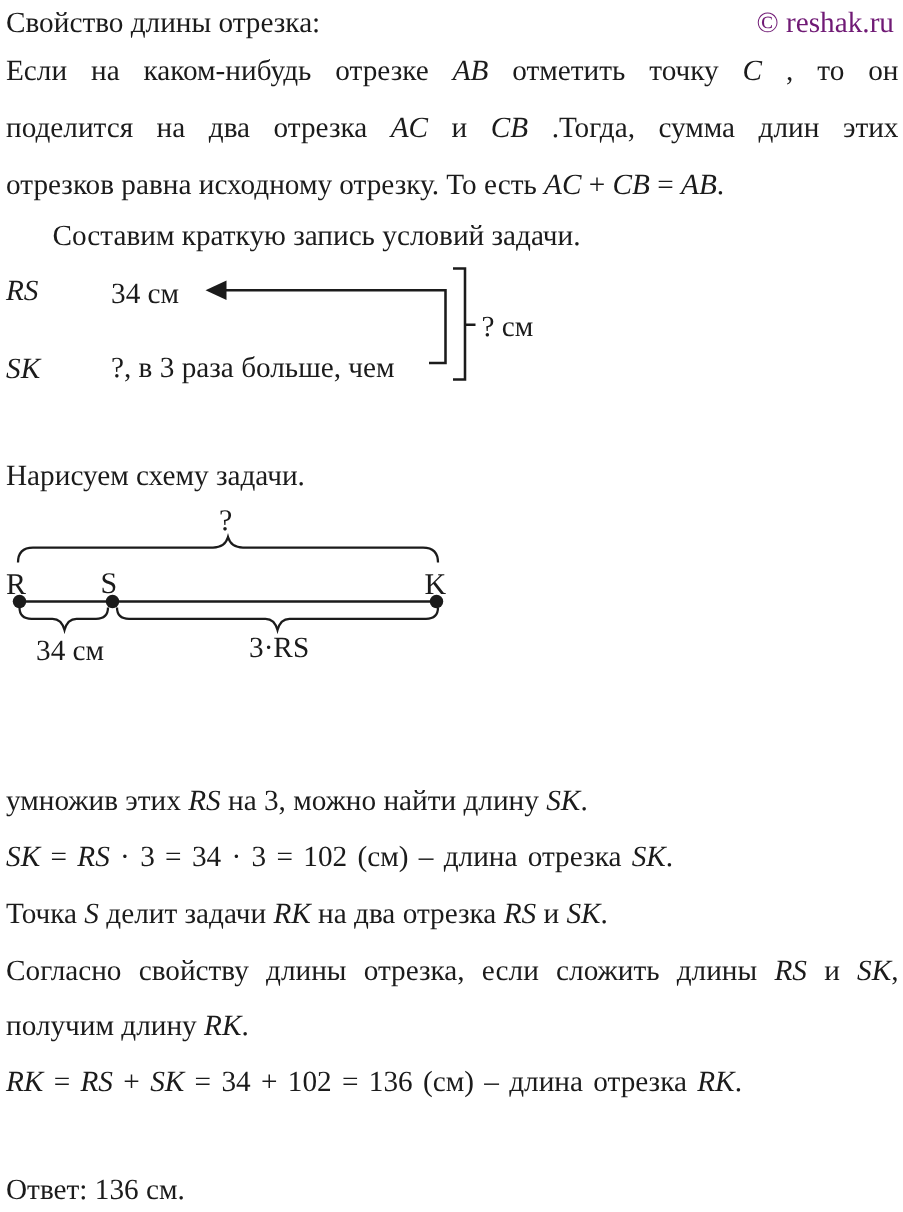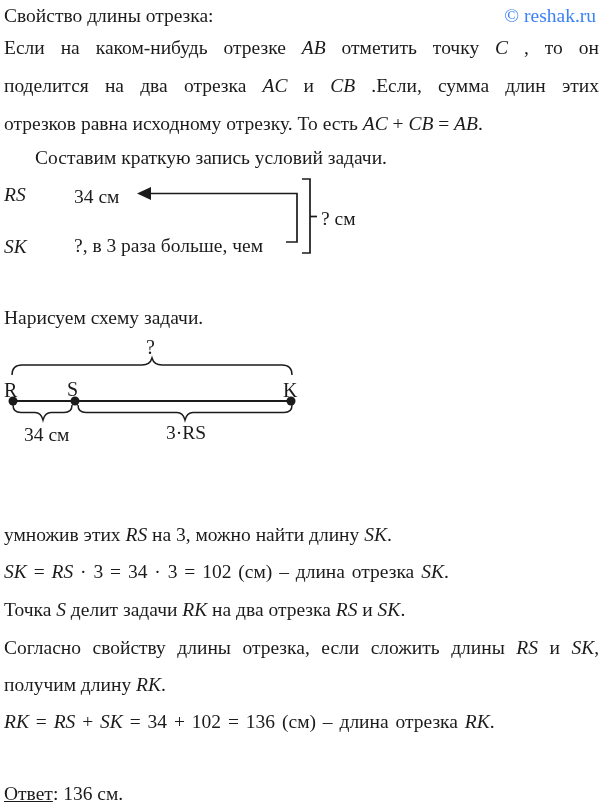--- a/index.html
+++ b/index.html
@@ -10,35 +10,35 @@
     font-family:"Liberation Serif", serif;
     font-size:19.5px;
     color:#1b1b1b;
     overflow:hidden;
   }
   .abs{position:absolute;white-space:nowrap;line-height:24px;}
   .wrapline{position:absolute;left:4px;width:595px;line-height:24px;white-space:normal;}
   .justify{text-align:justify;text-align-last:justify;}
   .it{font-style:italic;}
   .eq{word-spacing:2px;}
-  .watermark{color:#3b82f6;}
-  .underline{text-decoration:underline;}
+  .watermark{color:#701a75;}
+  .underline{}
   svg{position:absolute;left:0;top:0;}
   .diagram-label{font-size:20px;line-height:20px;}
 </style>
 </head>
 <body>
 
 <div class="page">
 
   <div class="abs" style="left:4px;top:4px;">Свойство длины отрезка:</div>
   <div class="abs watermark" style="right:6px;top:4px;">© reshak.ru</div>
 
   <div class="wrapline justify" style="top:36px;"><span>Если на каком-нибудь отрезке </span><span class="it">AB</span><span> отметить точку </span><span class="it">C</span><span> , то он</span></div>
-  <div class="wrapline justify" style="top:74px;"><span>поделится на два отрезка </span><span class="it">AC</span><span> и </span><span class="it">CB</span><span> .Если, сумма длин этих</span></div>
+  <div class="wrapline justify" style="top:74px;"><span>поделится на два отрезка </span><span class="it">AC</span><span> и </span><span class="it">CB</span><span> .Тогда, сумма длин этих</span></div>
   <div class="wrapline" style="top:112px;"><span>отрезков равна исходному отрезку. То есть </span><span class="it">AC</span><span> + </span><span class="it">CB</span><span> = </span><span class="it">AB</span><span>.</span></div>
 
   <div class="abs" style="left:4px;top:146px;margin-left:31px;">Составим краткую запись условий задачи.</div>
 
   <div style="position:absolute;left:0;top:175px;width:602px;height:95px;">
     <span class="abs it" style="left:4px;top:8px;">RS</span>
     <span class="abs" style="left:74px;top:10px;">34 см</span>
     <span class="abs it" style="left:4px;top:60px;">SK</span>
     <span class="abs" style="left:74px;top:59px;">?, в 3 раза больше, чем</span>
     <span class="abs" style="left:321px;top:32px;">? см</span>

